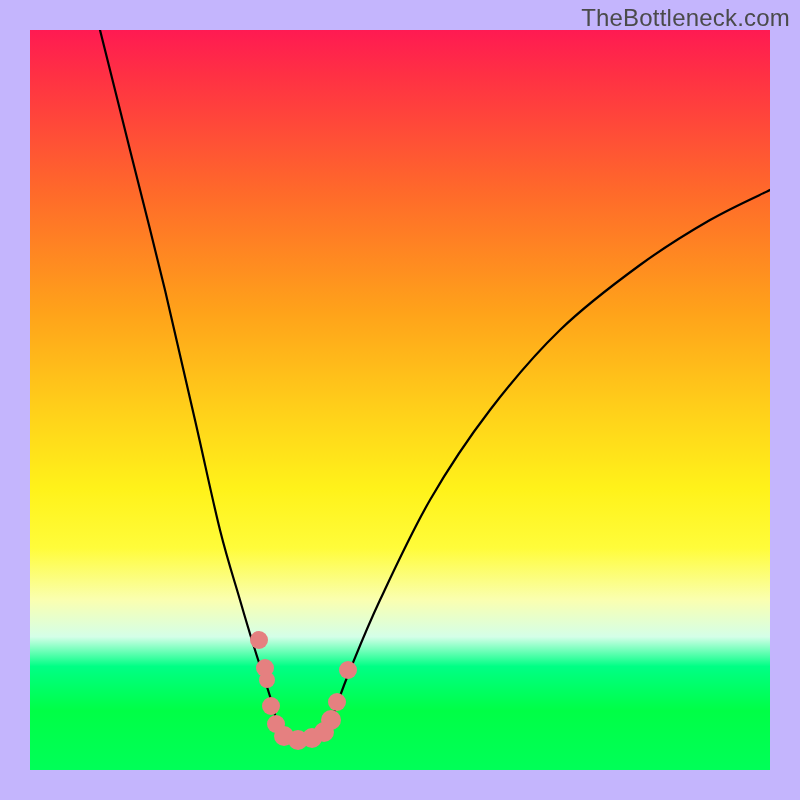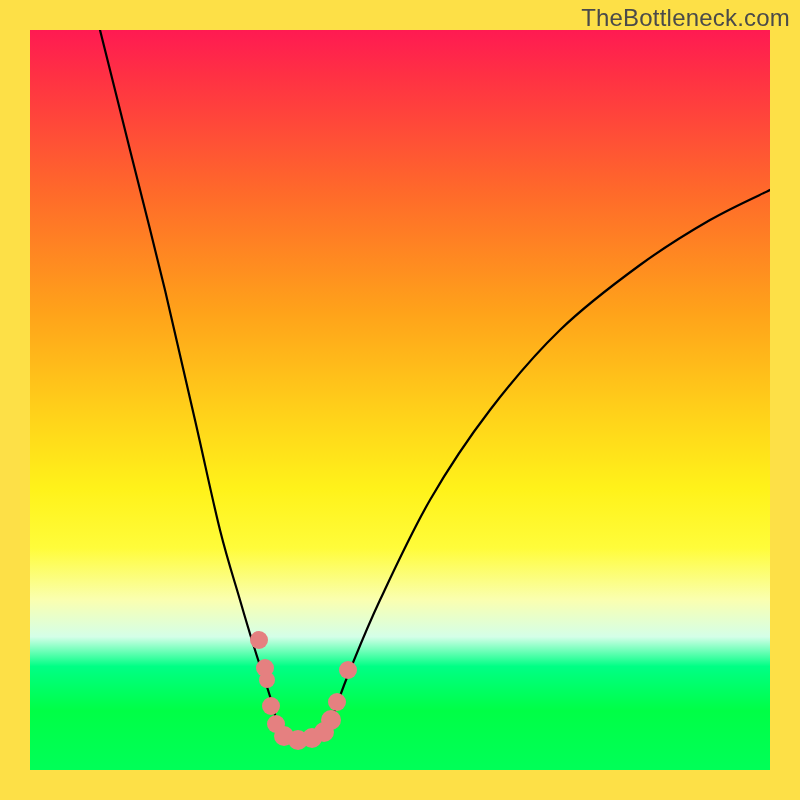--- a/index.html
+++ b/index.html
@@ -10,21 +10,21 @@
     overflow: hidden;
     background: #000;
     font-family: Arial, Helvetica, sans-serif;
   }
   .frame {
     position: absolute;
     top: 0;
     left: 0;
     width: 800px;
     height: 800px;
-    background: #fde047;
+    background: #c4b5fd;
   }
   .plot-area {
     position: absolute;
     top: 30px;
     left: 30px;
     width: 740px;
     height: 740px;
     background: linear-gradient(to bottom,
       #ff1a52 0%,
       #ff3044 6%,

